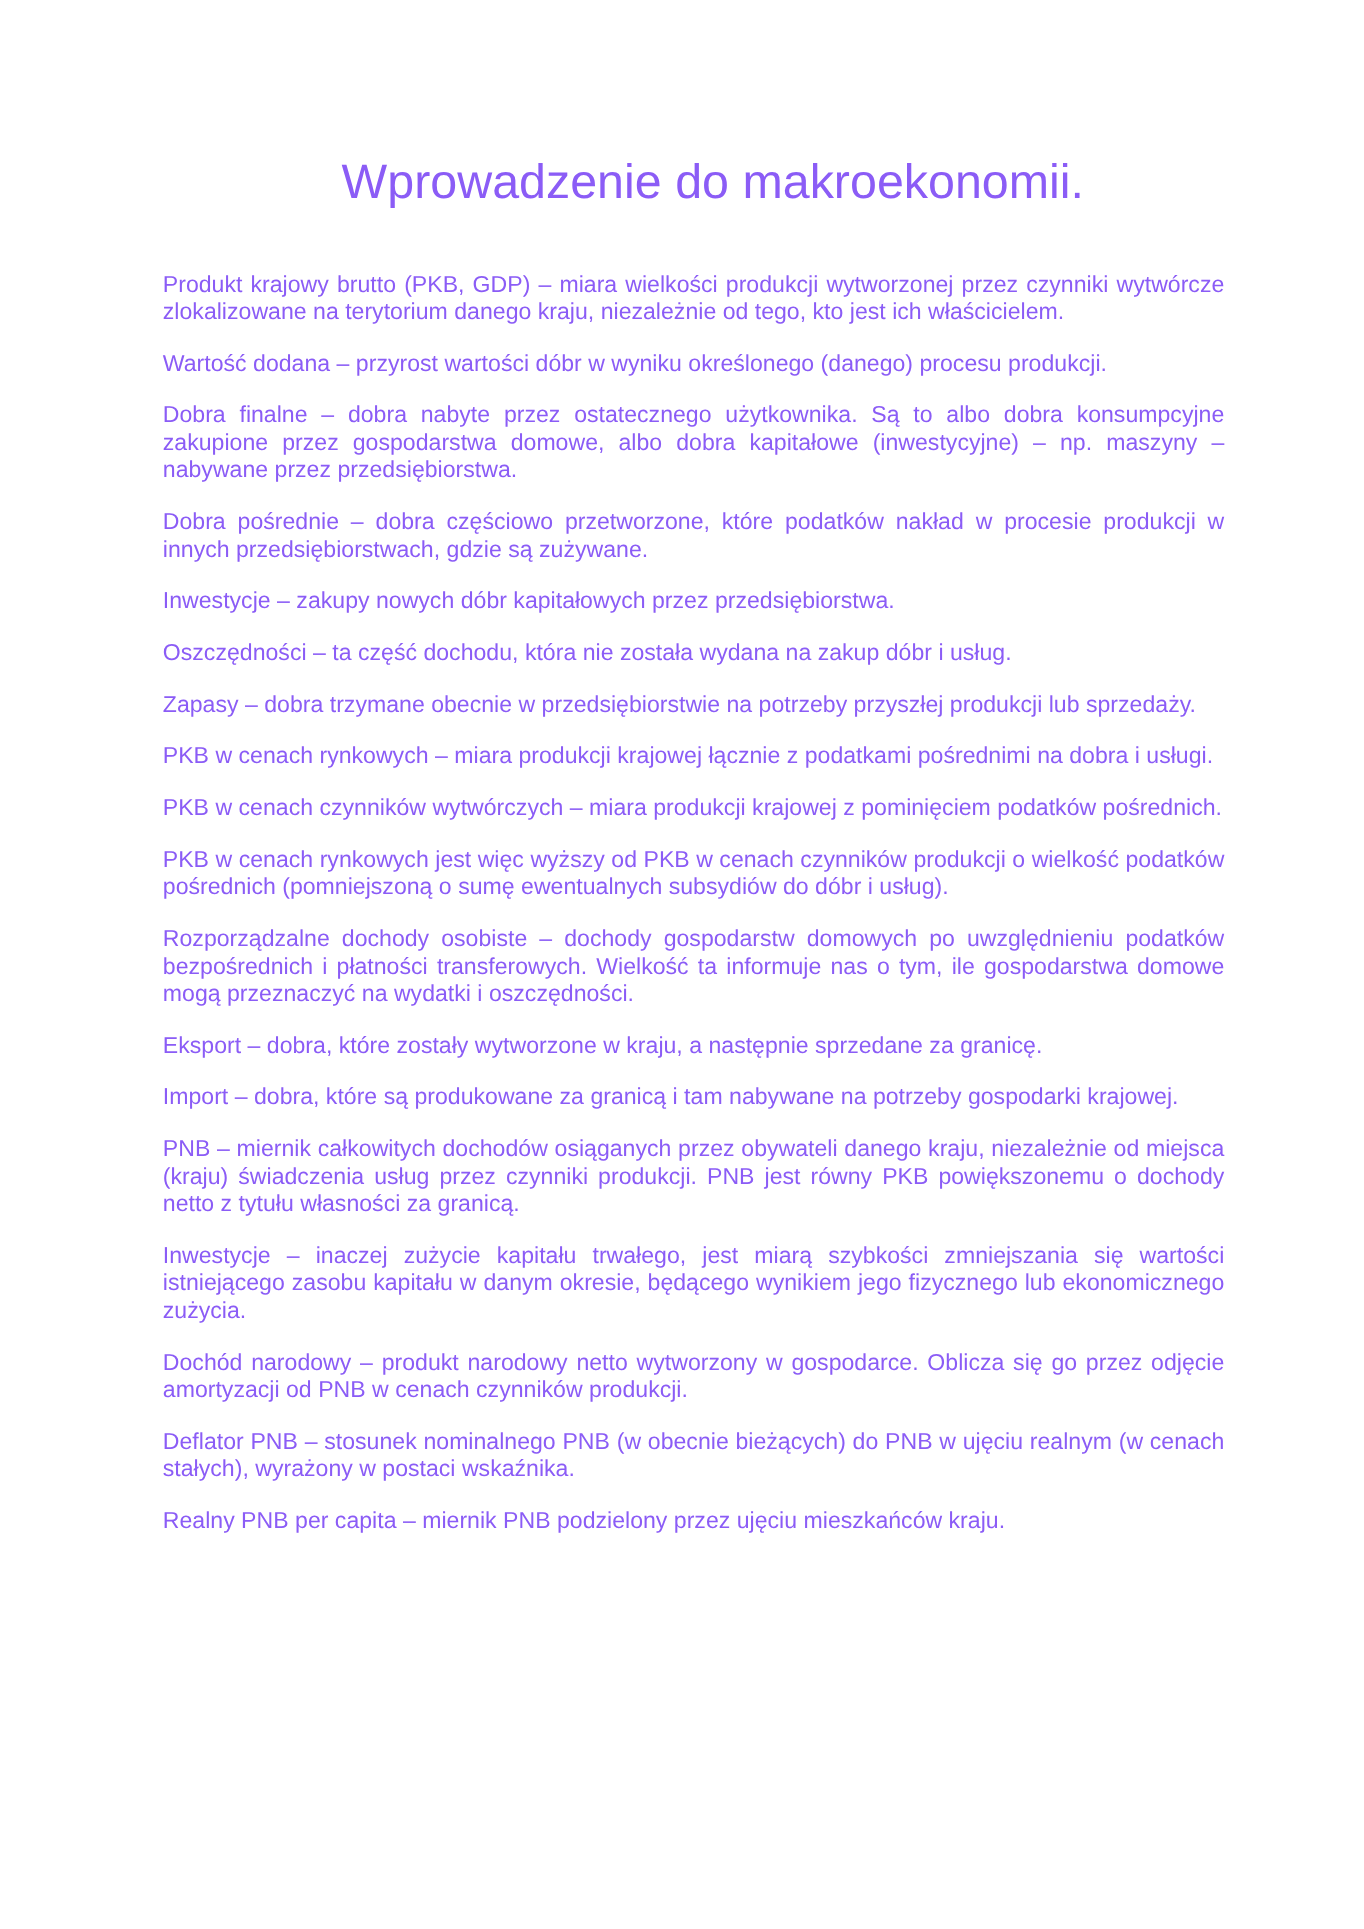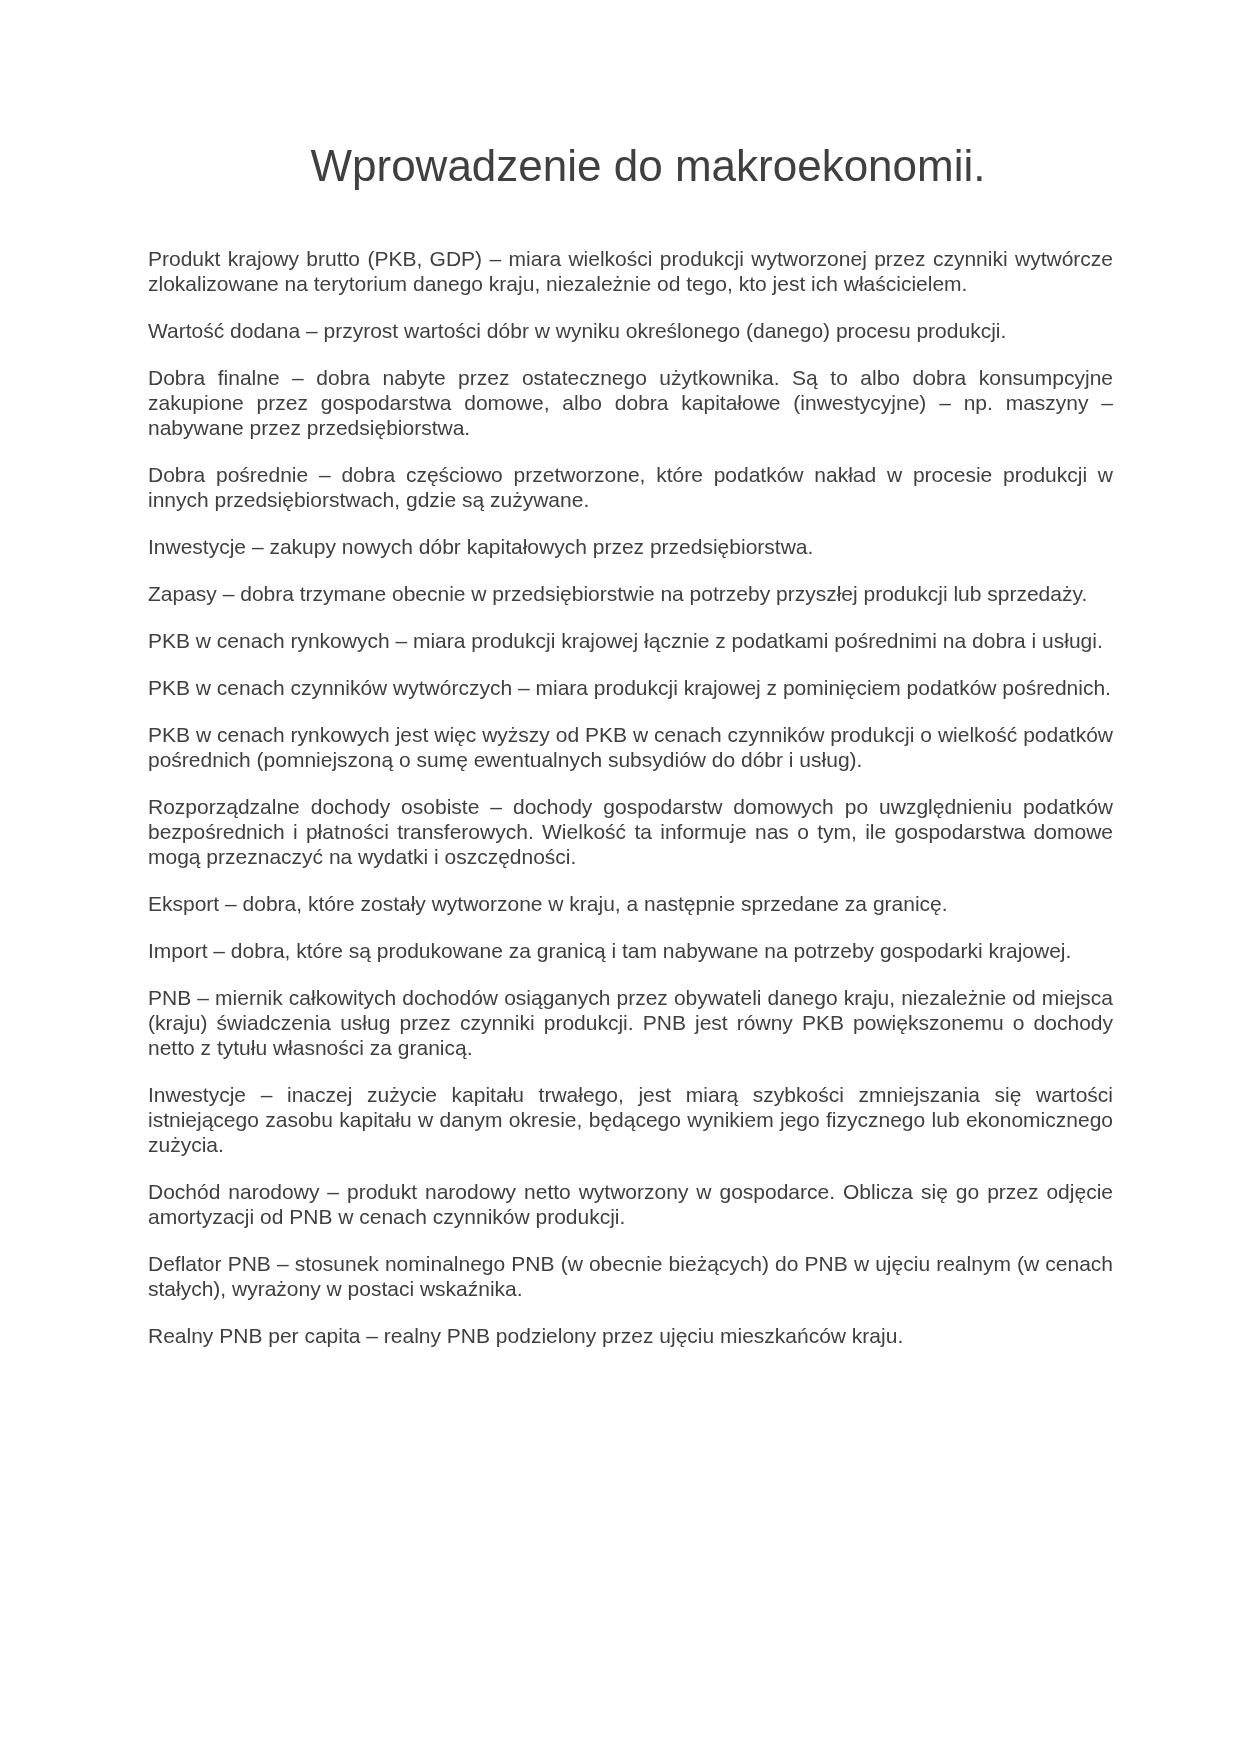--- a/index.html
+++ b/index.html
@@ -4,21 +4,21 @@
 <style>
   html, body { margin: 0; padding: 0; background: #ffffff; }
   .page {
     position: relative;
     width: 1240px;
     height: 1754px;
     background: #ffffff;
     box-sizing: border-box;
     padding: 140px 92px 0 148px;
     font-family: "Liberation Sans", sans-serif;
-    color: #404040;
+    color: #8b5cf6;
     overflow: hidden;
   }
   .title {
     font-size: 44px;
     font-weight: normal;
     line-height: 52px;
     text-align: center;
     margin: 0 0 54px 0;
     letter-spacing: 0;
   }
@@ -35,26 +35,27 @@
 <body>
 
 <div class="page">
   <h1 class="title">Wprowadzenie do makroekonomii.</h1>
   <div class="defs" id="defs">
       <p class="def"><span class="b">Produkt krajowy brutto (PKB, GDP)</span><span> – miara wielkości produkcji wytworzonej przez czynniki wytwórcze zlokalizowane na terytorium danego kraju, niezależnie od tego, kto jest ich właścicielem.</span></p>
       <p class="def"><span class="b">Wartość dodana</span><span> – przyrost wartości dóbr w wyniku określonego (danego) procesu produkcji.</span></p>
       <p class="def"><span class="b">Dobra finalne</span><span> – dobra nabyte przez ostatecznego użytkownika. Są to albo dobra konsumpcyjne zakupione przez gospodarstwa domowe, albo dobra kapitałowe (inwestycyjne) – np. maszyny – nabywane przez przedsiębiorstwa.</span></p>
       <p class="def"><span class="b">Dobra pośrednie</span><span> – dobra częściowo przetworzone, które podatków nakład w procesie produkcji w innych przedsiębiorstwach, gdzie są zużywane.</span></p>
       <p class="def"><span class="b">Inwestycje</span><span> – zakupy nowych dóbr kapitałowych przez przedsiębiorstwa.</span></p>
+      <p class="def"><span class="b">Oszczędności</span><span> – ta część dochodu, która nie została wydana na zakup dóbr i usług.</span></p>
       <p class="def"><span class="b">Zapasy</span><span> – dobra trzymane obecnie w przedsiębiorstwie na potrzeby przyszłej produkcji lub sprzedaży.</span></p>
       <p class="def"><span class="b">PKB w cenach rynkowych</span><span> – miara produkcji krajowej łącznie z podatkami pośrednimi na dobra i usługi.</span></p>
       <p class="def"><span class="b">PKB w cenach czynników wytwórczych</span><span> – miara produkcji krajowej z pominięciem podatków pośrednich.</span></p>
       <p class="def"><span class="b">PKB w cenach rynkowych</span><span> jest więc wyższy od </span><span class="b">PKB w cenach czynników produkcji</span><span> o wielkość podatków pośrednich (pomniejszoną o sumę ewentualnych subsydiów do dóbr i usług).</span></p>
       <p class="def"><span class="b">Rozporządzalne dochody osobiste</span><span> – dochody gospodarstw domowych po uwzględnieniu podatków bezpośrednich i płatności transferowych. Wielkość ta informuje nas o tym, ile gospodarstwa domowe mogą przeznaczyć na wydatki i oszczędności.</span></p>
       <p class="def"><span class="b">Eksport</span><span> – dobra, które zostały wytworzone w kraju, a następnie sprzedane za granicę.</span></p>
       <p class="def"><span class="b">Import</span><span> – dobra, które są produkowane za granicą i tam nabywane na potrzeby gospodarki krajowej.</span></p>
       <p class="def"><span class="b">PNB</span><span> – miernik całkowitych dochodów osiąganych przez obywateli danego kraju, niezależnie od miejsca (kraju) świadczenia usług przez czynniki produkcji. </span><span class="b">PNB</span><span> jest równy </span><span class="b">PKB</span><span> powiększonemu o dochody netto z tytułu własności za granicą.</span></p>
       <p class="def"><span class="b">Inwestycje</span><span> – inaczej zużycie kapitału trwałego, jest miarą szybkości zmniejszania się wartości istniejącego zasobu kapitału w danym okresie, będącego wynikiem jego fizycznego lub ekonomicznego zużycia.</span></p>
       <p class="def"><span class="b">Dochód narodowy</span><span> – produkt narodowy netto wytworzony w gospodarce. Oblicza się go przez odjęcie amortyzacji od </span><span class="b">PNB</span><span> w cenach czynników produkcji.</span></p>
       <p class="def"><span class="b">Deflator PNB</span><span> – stosunek nominalnego </span><span class="b">PNB</span><span> (w obecnie bieżących) do </span><span class="b">PNB</span><span> w ujęciu realnym (w cenach stałych), wyrażony w postaci wskaźnika.</span></p>
-      <p class="def"><span class="b">Realny PNB per capita</span><span> – realny </span><span class="b">PNB</span><span> podzielony przez ujęciu mieszkańców kraju.</span></p>
+      <p class="def"><span class="b">Realny PNB per capita</span><span> – miernik </span><span class="b">PNB</span><span> podzielony przez ujęciu mieszkańców kraju.</span></p>
     </div>
 </div>
 
 </body></html>

